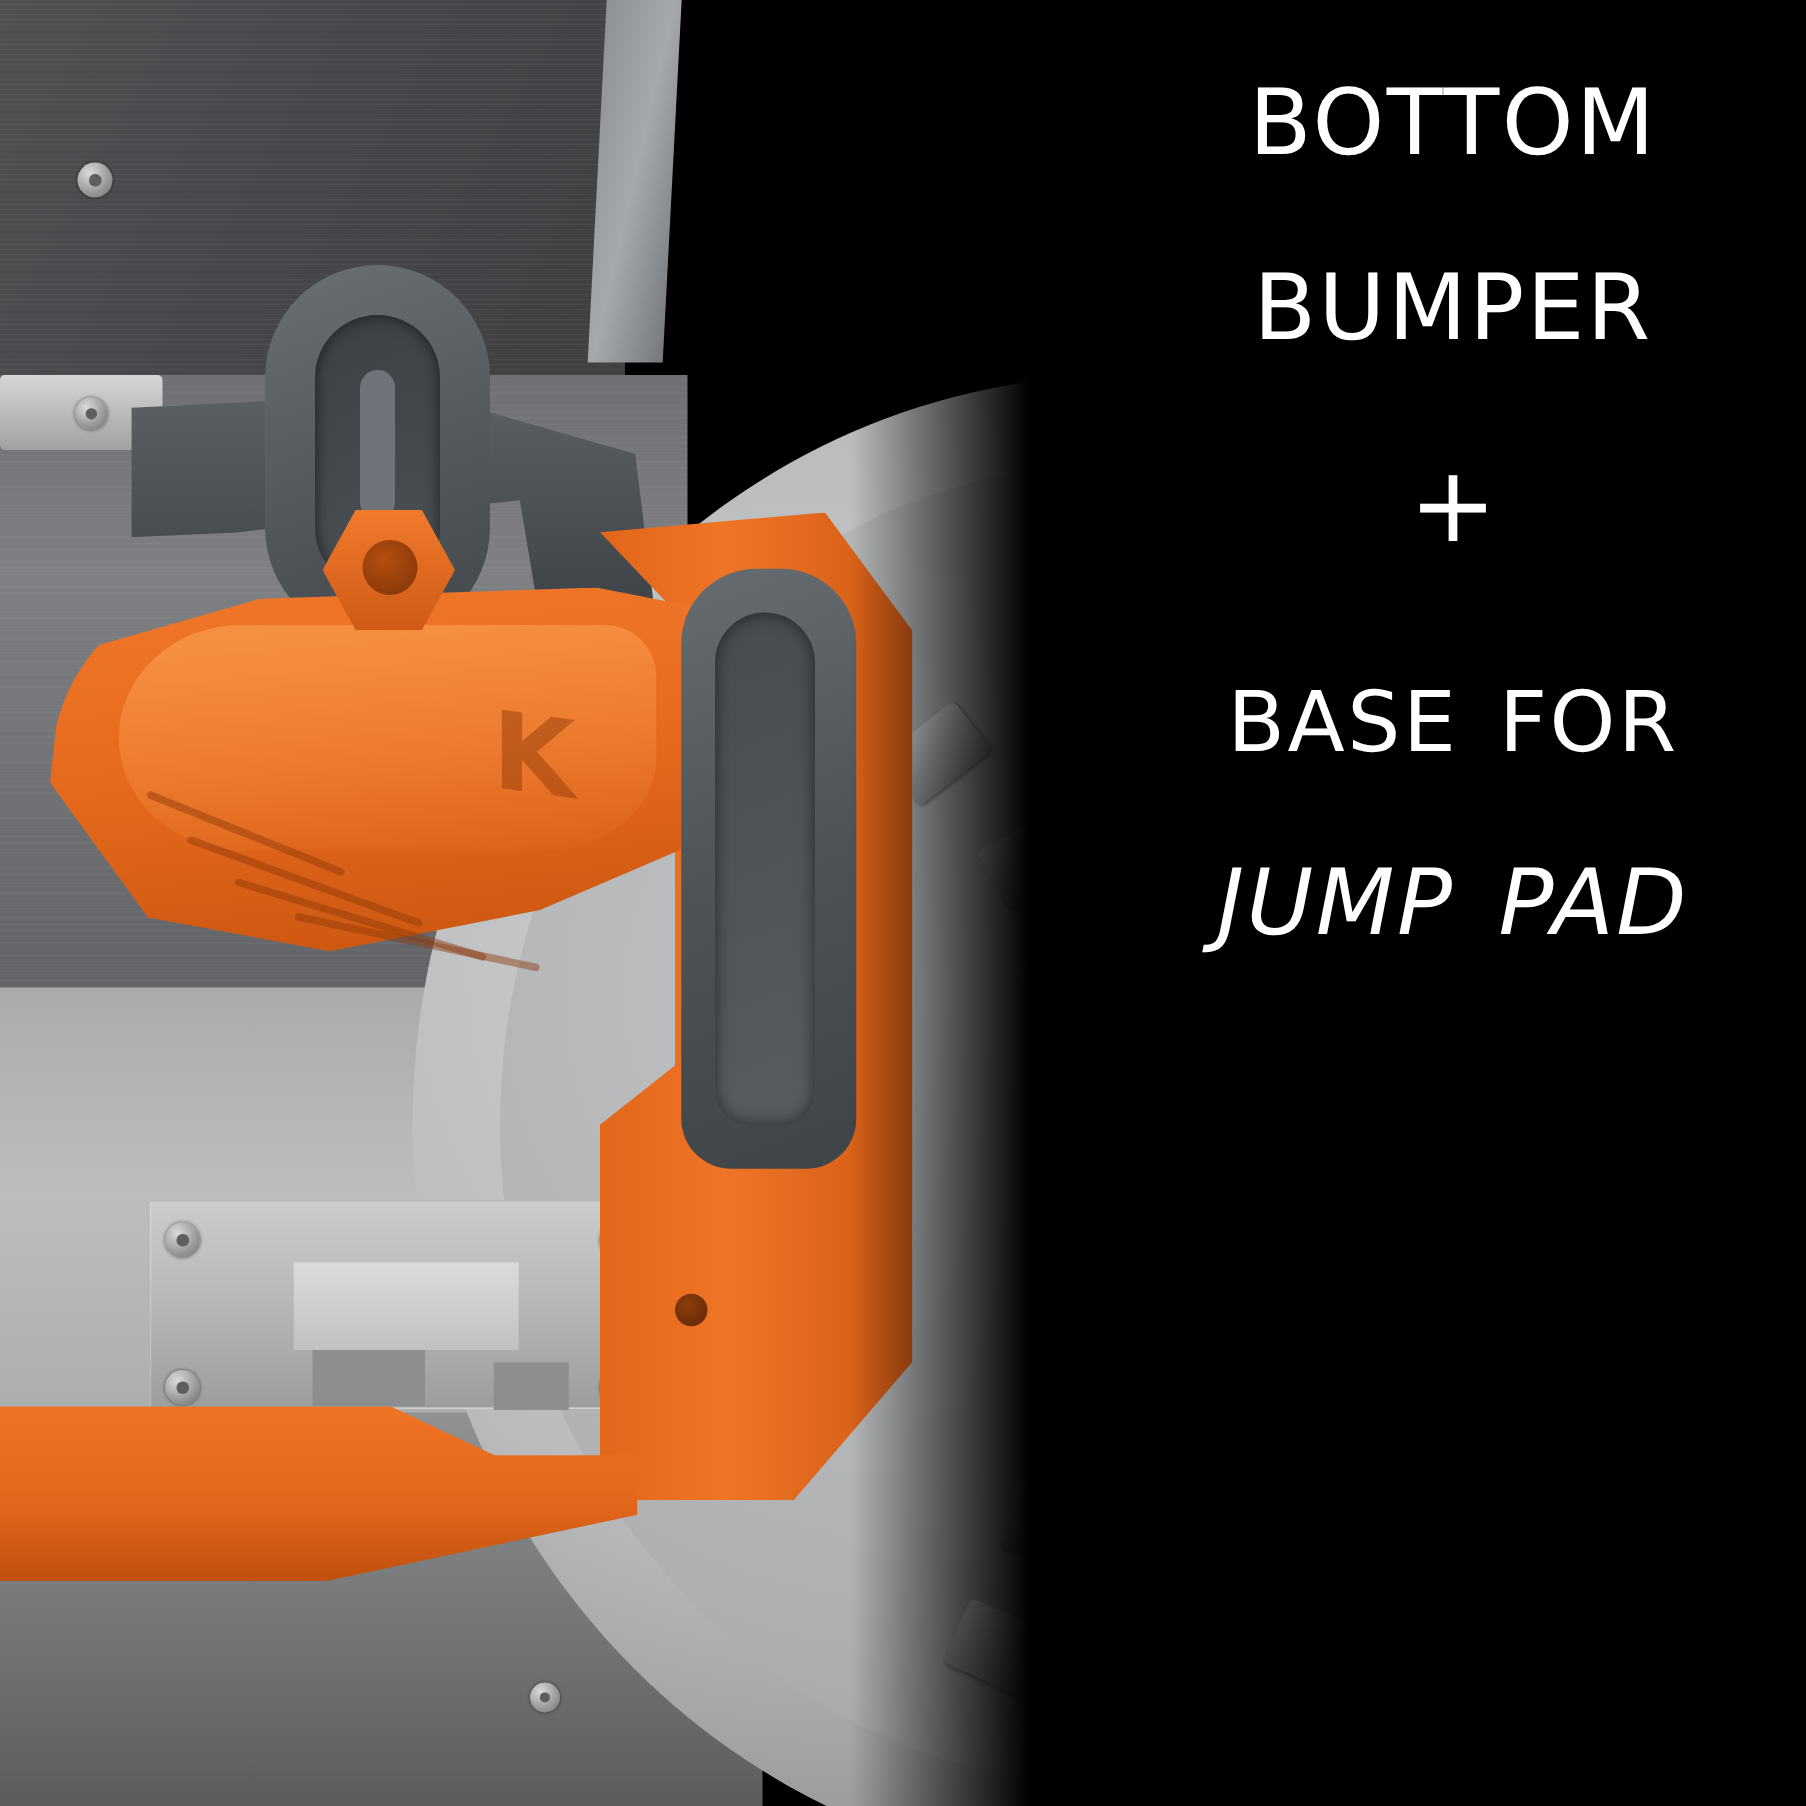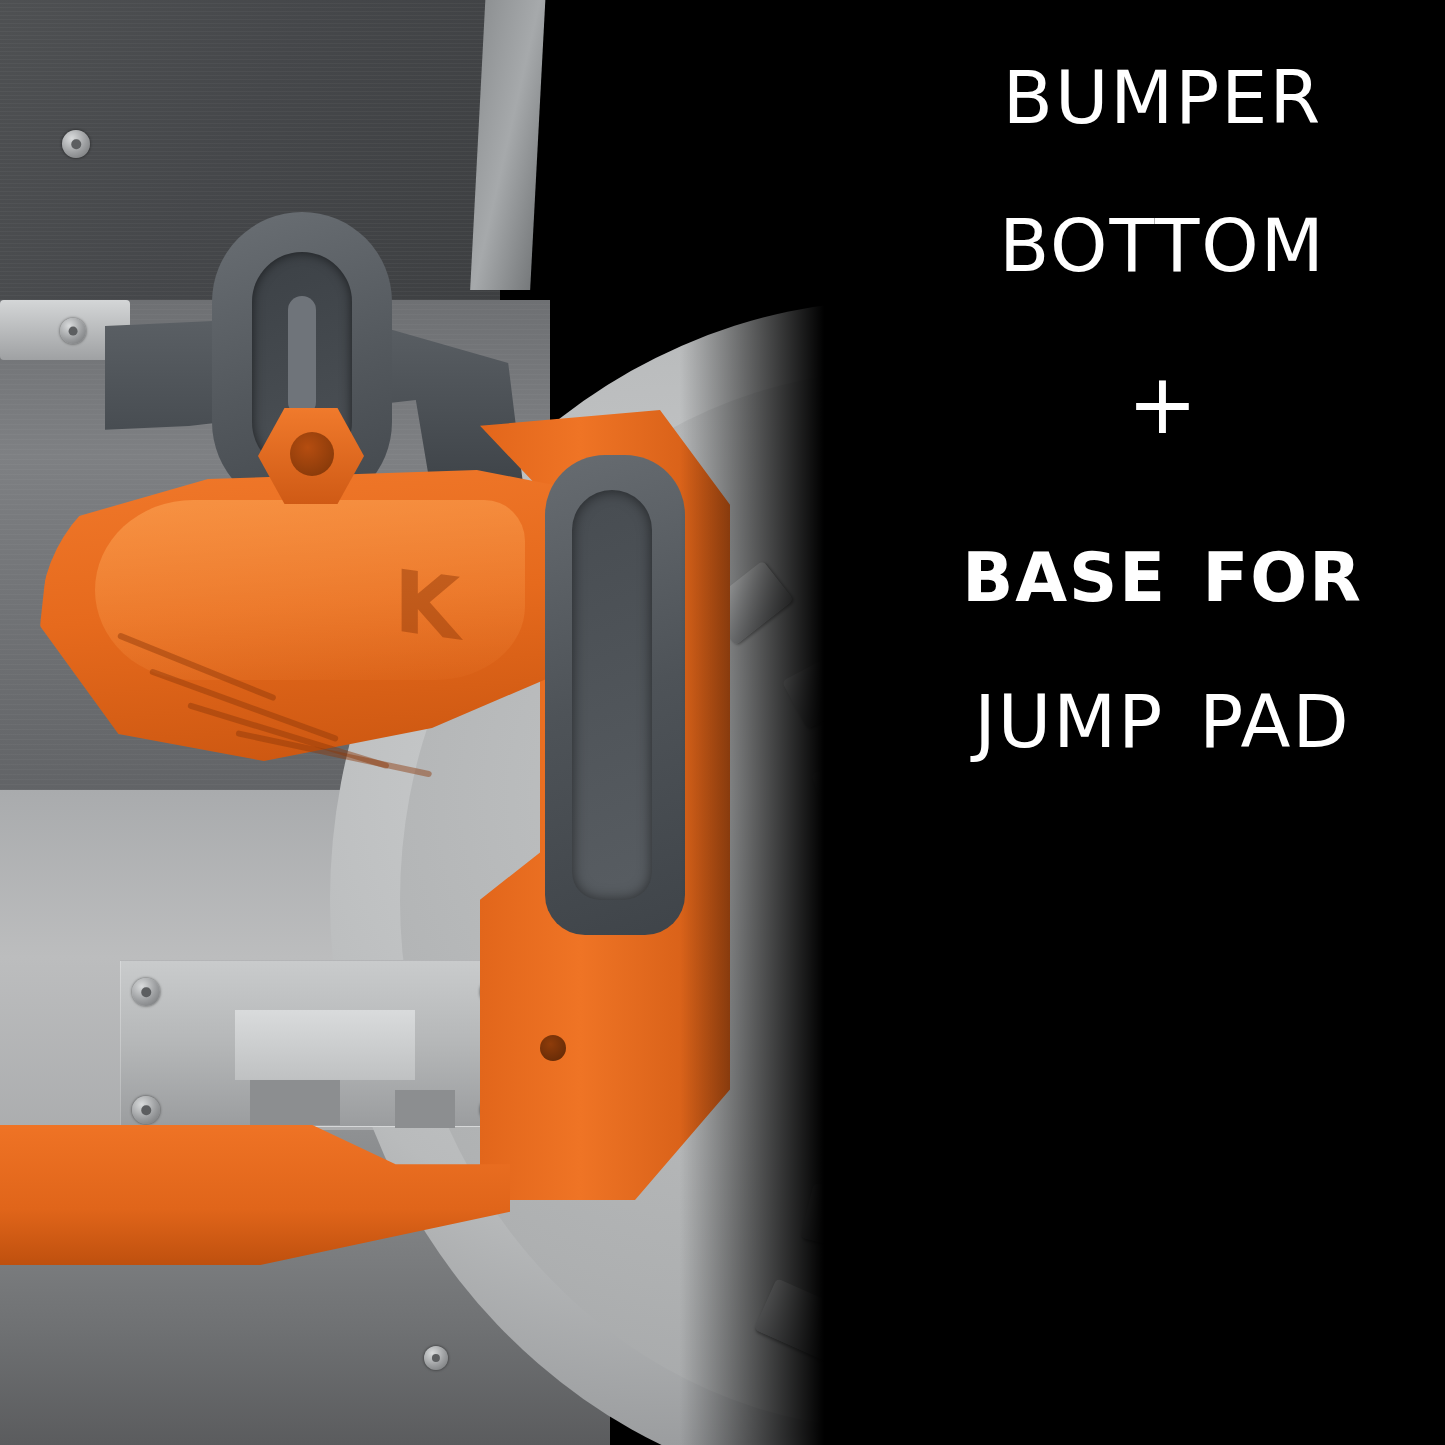--- a/index.html
+++ b/index.html
@@ -347,22 +347,22 @@
   .cap-1 { font-size: 104px; margin-top: 78px; }
   .cap-2 { font-size: 104px; margin-top: 26px; }
   .cap-3 { font-size: 104px; margin-top: 26px; }
   .cap-plus {
     font-family: "DejaVu Sans", sans-serif;
     font-size: 84px;
     color: #ffffff;
     margin-top: 66px;
     line-height: 1;
   }
-  .cap-4 { font-size: 96px; margin-top: 66px; font-weight: bold; }
-  .cap-5 { font-size: 104px; margin-top: 26px; }
+  .cap-4 { font-size: 96px; margin-top: 66px; }
+  .cap-5 { font-size: 104px; margin-top: 26px; font-style: italic; }
 </style>
 </head>
 <body>
 
 <div id="page">
 
   <div id="photo">
 
     <div class="deck-top"></div>
     <div class="deck-top-edge"></div>
@@ -416,20 +416,20 @@
     <div class="knob"></div>
     <div class="knob-center"></div>
 
     <div class="grey-handle"></div>
     <div class="grey-handle-inner"></div>
 
     <div class="photo-fade"></div>
   </div>
 
   <div id="caption">
+    <div class="cap-line cap-2">Bottom</div>
     <div class="cap-line cap-3">Bumper</div>
-    <div class="cap-line cap-2">Bottom</div>
     <div class="cap-plus">+</div>
     <div class="cap-line cap-4">Base for</div>
     <div class="cap-line cap-5">Jump Pad</div>
   </div>
 
 </div>
 
 </body></html>

